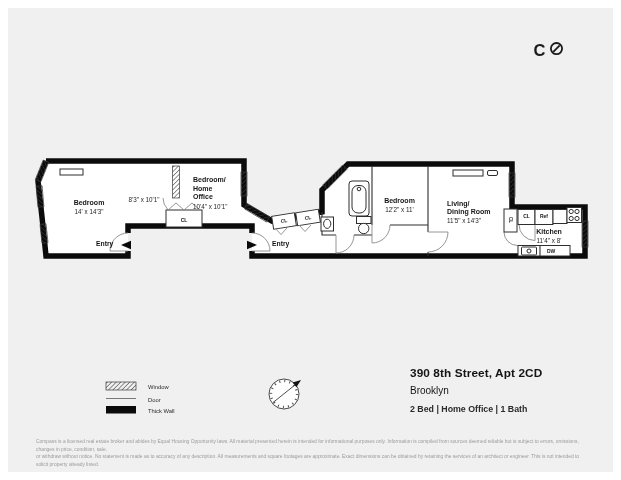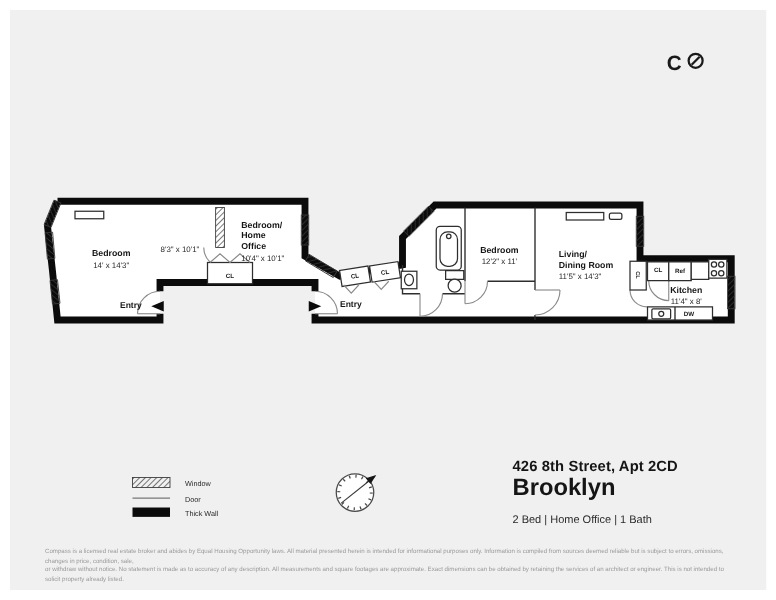--- a/index.html
+++ b/index.html
@@ -29,22 +29,22 @@
   .arc{stroke:#8a8a8a;stroke-width:.9;fill:none}
   .leaf{stroke:#8a8a8a;stroke-width:.9;fill:none}
   .rname{font:600 7px "Liberation Sans",sans-serif;fill:#161616}
   .rdim{font:400 6.3px "Liberation Sans",sans-serif;fill:#1f1f1f}
   .slab{font:600 5px "Liberation Sans",sans-serif;fill:#161616}
   .mid{text-anchor:middle}
   .legtxt{font:400 5.8px "Liberation Sans",sans-serif;fill:#2a2a2a}
   
   .listing{position:absolute;left:410px;top:366px;color:#151515}
   .addr{font-size:11.8px;font-weight:700;letter-spacing:.1px}
-  .city{font-size:19px;font-weight:700;}
-  .beds{font-size:8.8px;font-weight:400;margin-top:8px;color:#2b2b2b}
+  .city{font-size:10px;font-weight:400;margin-top:5px}
+  .beds{font-size:8.8px;font-weight:700;margin-top:8px;color:#2b2b2b}
   
   .disc{
     position:absolute;left:36px;right:36px;top:438px;
     font-size:4.9px;line-height:1.55;color:#9b9b9b;
   }
 </style>
 </head>
 <body>
 
 <div class="canvas"></div>
@@ -195,21 +195,21 @@
 
   <g>
     <circle cx="284" cy="394" r="15" fill="#ffffff" stroke="#4a4a4a" stroke-width="1"></circle>
     <circle cx="284" cy="394" r="13" fill="none" stroke="#4a4a4a" stroke-width="2.4" stroke-dasharray="1 4.1"></circle>
     <line x1="273" y1="402.5" x2="300" y2="381" stroke="#3a3a3a" stroke-width="0.9"></line>
     <polygon points="301,380 296.4,387.2 292.6,382.6" fill="#151515"></polygon>
   </g>
 </svg>
 
 <div class="listing">
-  <div class="addr">426 8th Street, Apt 2CD</div>
+  <div class="addr">390 8th Street, Apt 2CD</div>
   <div class="city">Brooklyn</div>
   <div class="beds">2 Bed | Home Office | 1 Bath</div>
 </div>
 
 <div class="disc">
   <div>Compass is a licensed real estate broker and abides by Equal Housing Opportunity laws. All material presented herein is intended for informational purposes only. Information is compiled from sources deemed reliable but is subject to errors, omissions, changes in price, condition, sale,</div>
   <div>or withdraw without notice. No statement is made as to accuracy of any description. All measurements and square footages are approximate. Exact dimensions can be obtained by retaining the services of an architect or engineer. This is not intended to solicit property already listed.</div>
 </div>
 
 </body></html>

